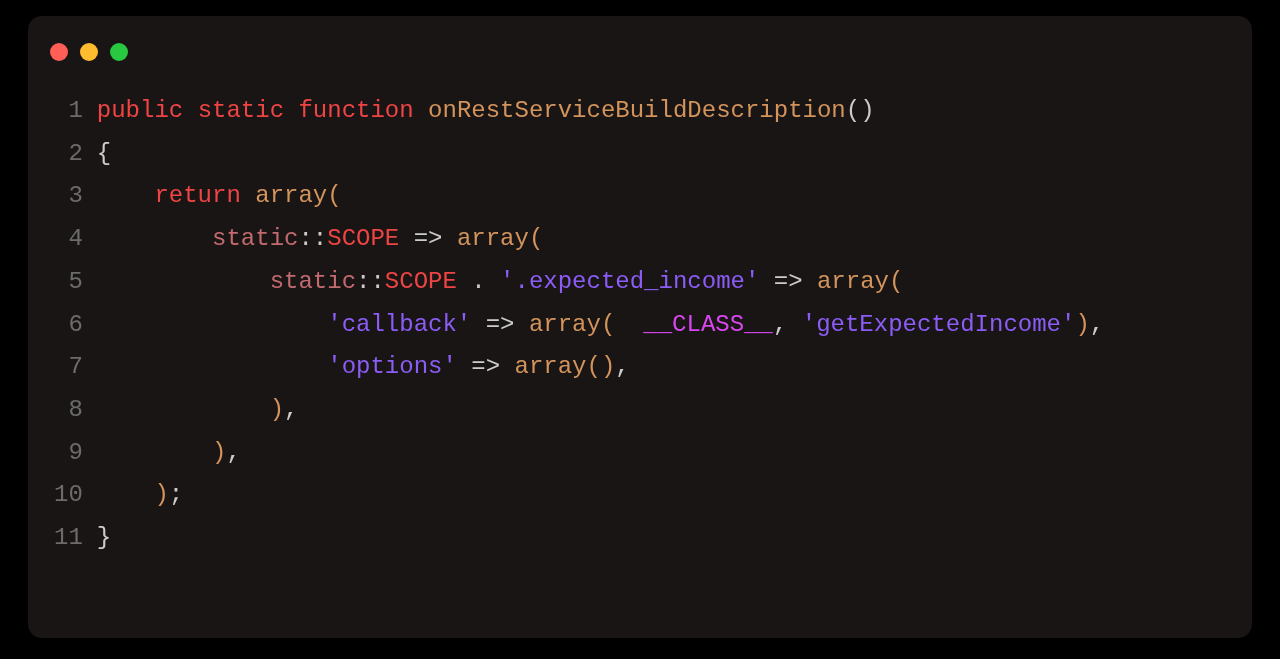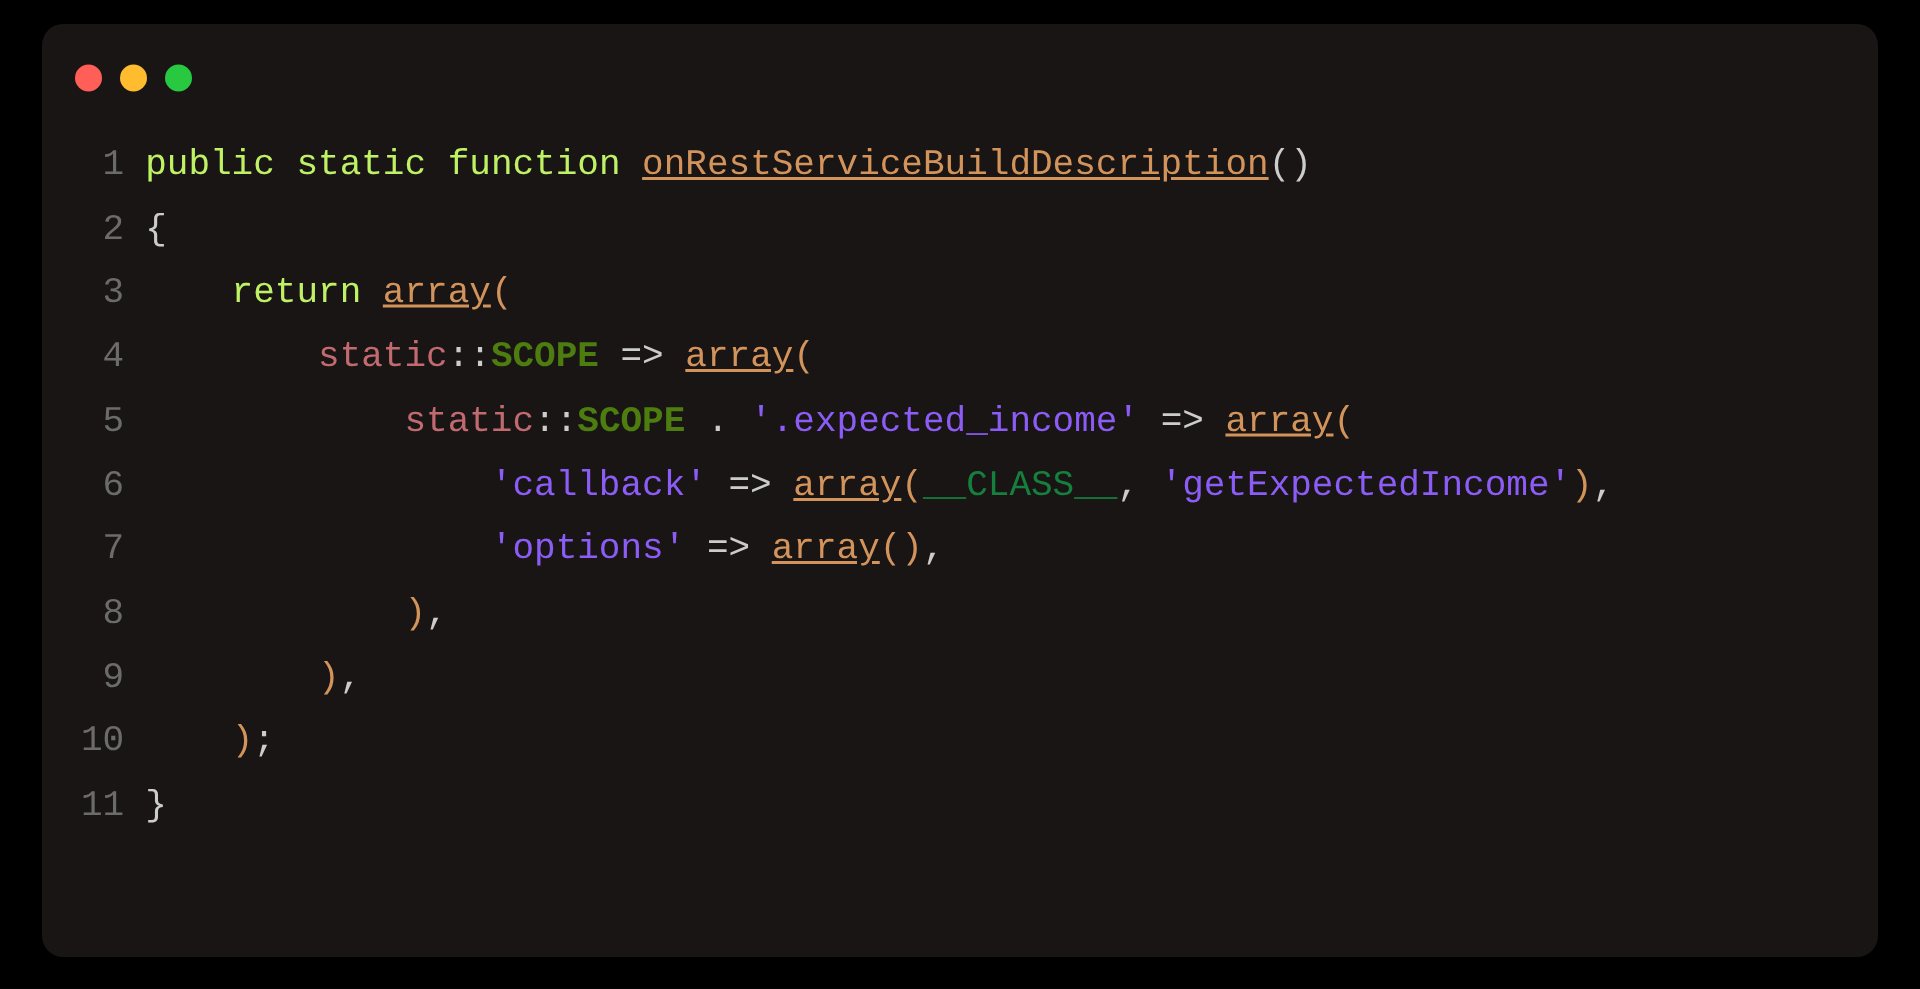--- a/index.html
+++ b/index.html
@@ -48,26 +48,26 @@
   .ln {
     display: inline-block;
     min-width: 2ch;
     text-align: right;
     color: #6b6b6b;
     margin-right: 14px;
     user-select: none;
   }
   .content { display: inline; }
 
-  .kw      { color: #bef264; text-align: right; }   
-  .fn      { color: #d3945b; text-decoration: underline; }   
+  .kw      { color: #ef4444; text-align: right; }   
+  .fn      { color: #d3945b; }   
   .cls     { color: #c16a6f; }   
-  .const   { color: #4d7c0f; font-weight: bold; }   
+  .const   { color: #ef4444; }   
   .str     { color: #8b5cf6; }   
-  .magic   { color: #15803d; }   
+  .magic   { color: #d946ef; margin-left: 28px; }   
   .punc    { color: #cccccc; }
   .brace   { color: #d3945b; }
   .arrow   { color: #cccccc; }
 </style>
 </head>
 <body>
 
 <div class="window">
   <div class="titlebar">
     <span class="dot red"></span>

